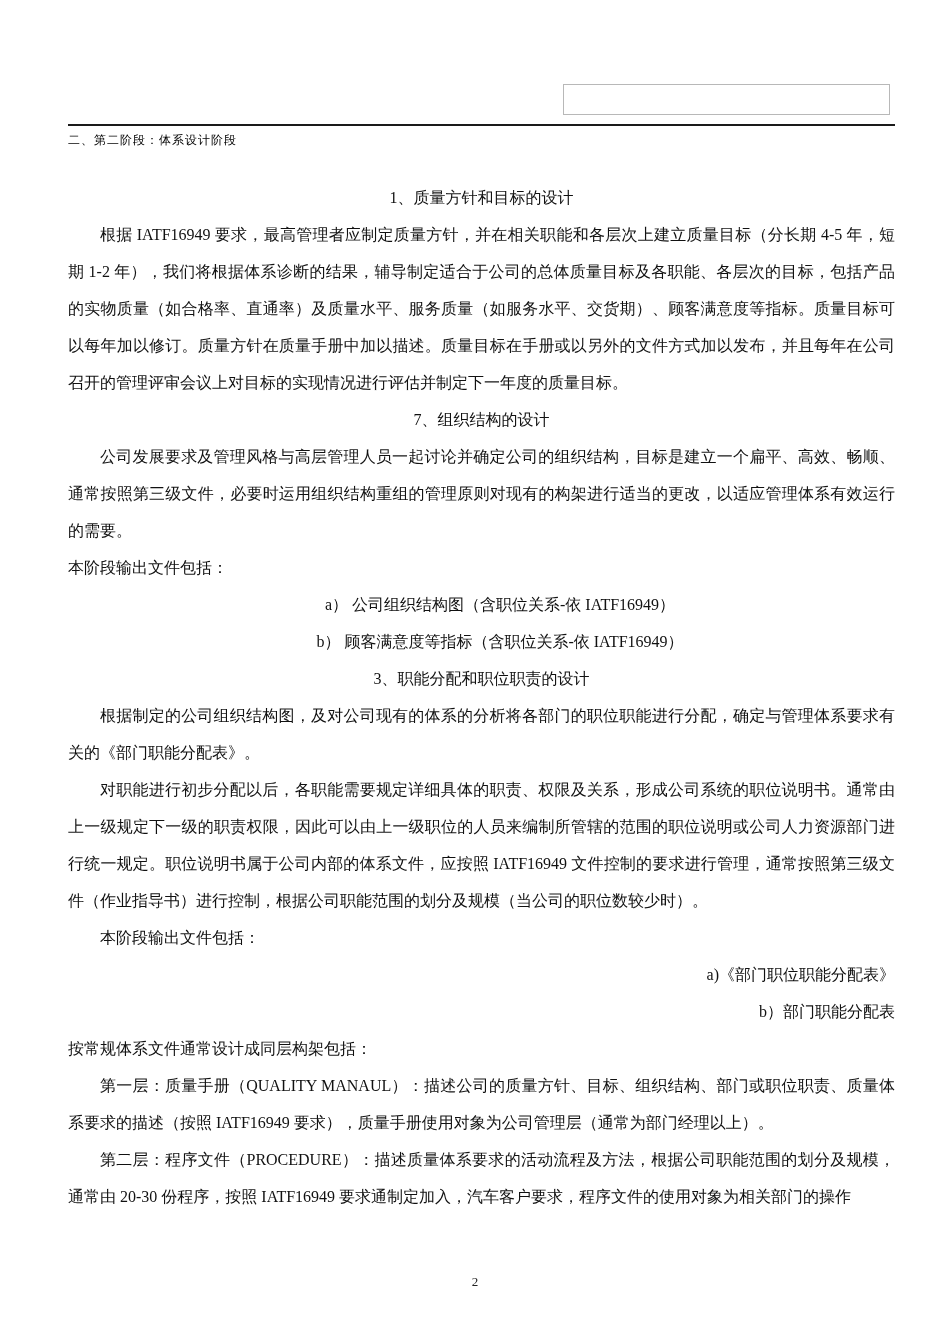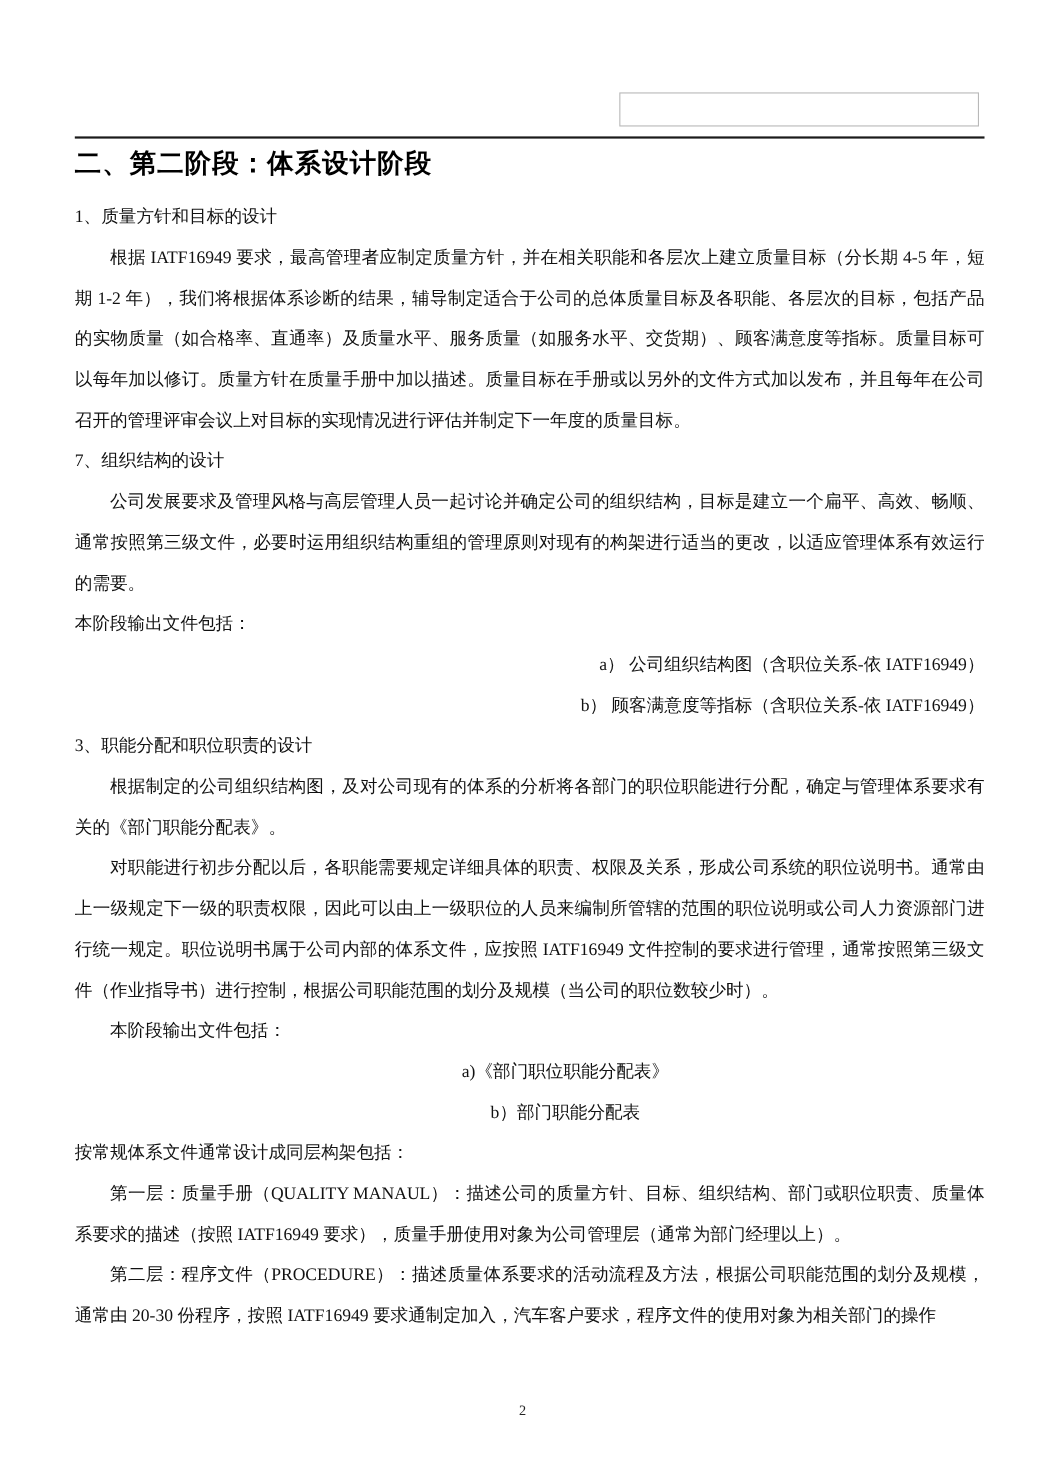--- a/index.html
+++ b/index.html
@@ -28,41 +28,41 @@
     left: 68px;
     top: 124px;
     width: 827px;
     height: 2px;
     background: #1a1a1a;
   }
   .doc-title {
     position: absolute;
     left: 68px;
     top: 132px;
-    font-size: 24px;
-    font-weight: 700;
+    font-size: 12px;
+    font-weight: 400;
     letter-spacing: 1px;
     color: #000000;
   }
   .content {
     position: absolute;
     left: 68px;
     top: 179px;
     width: 827px;
     font-size: 16px;
     line-height: 37px;
     text-align: justify;
     color: #111111;
   }
   .content p { margin: 0; }
   p.indent { text-indent: 2em; }
   p.flush  { text-indent: 0; }
-  p.list1  { padding-left: 37px; text-align: right; }
-  p.list2  { padding-left: 65px; text-align: center; font-family: Liberation Serif, serif; }
-  p.section { text-align: left; }
+  p.list1  { padding-left: 37px; text-align: center; }
+  p.list2  { padding-left: 65px; text-align: right; font-family: Liberation Serif, serif; }
+  p.section { text-align: center; }
   .footer {
     position: absolute;
     left: 0;
     top: 1274px;
     width: 100%;
     text-align: center;
     font-size: 13px;
     color: #222222;
   }
 </style>

